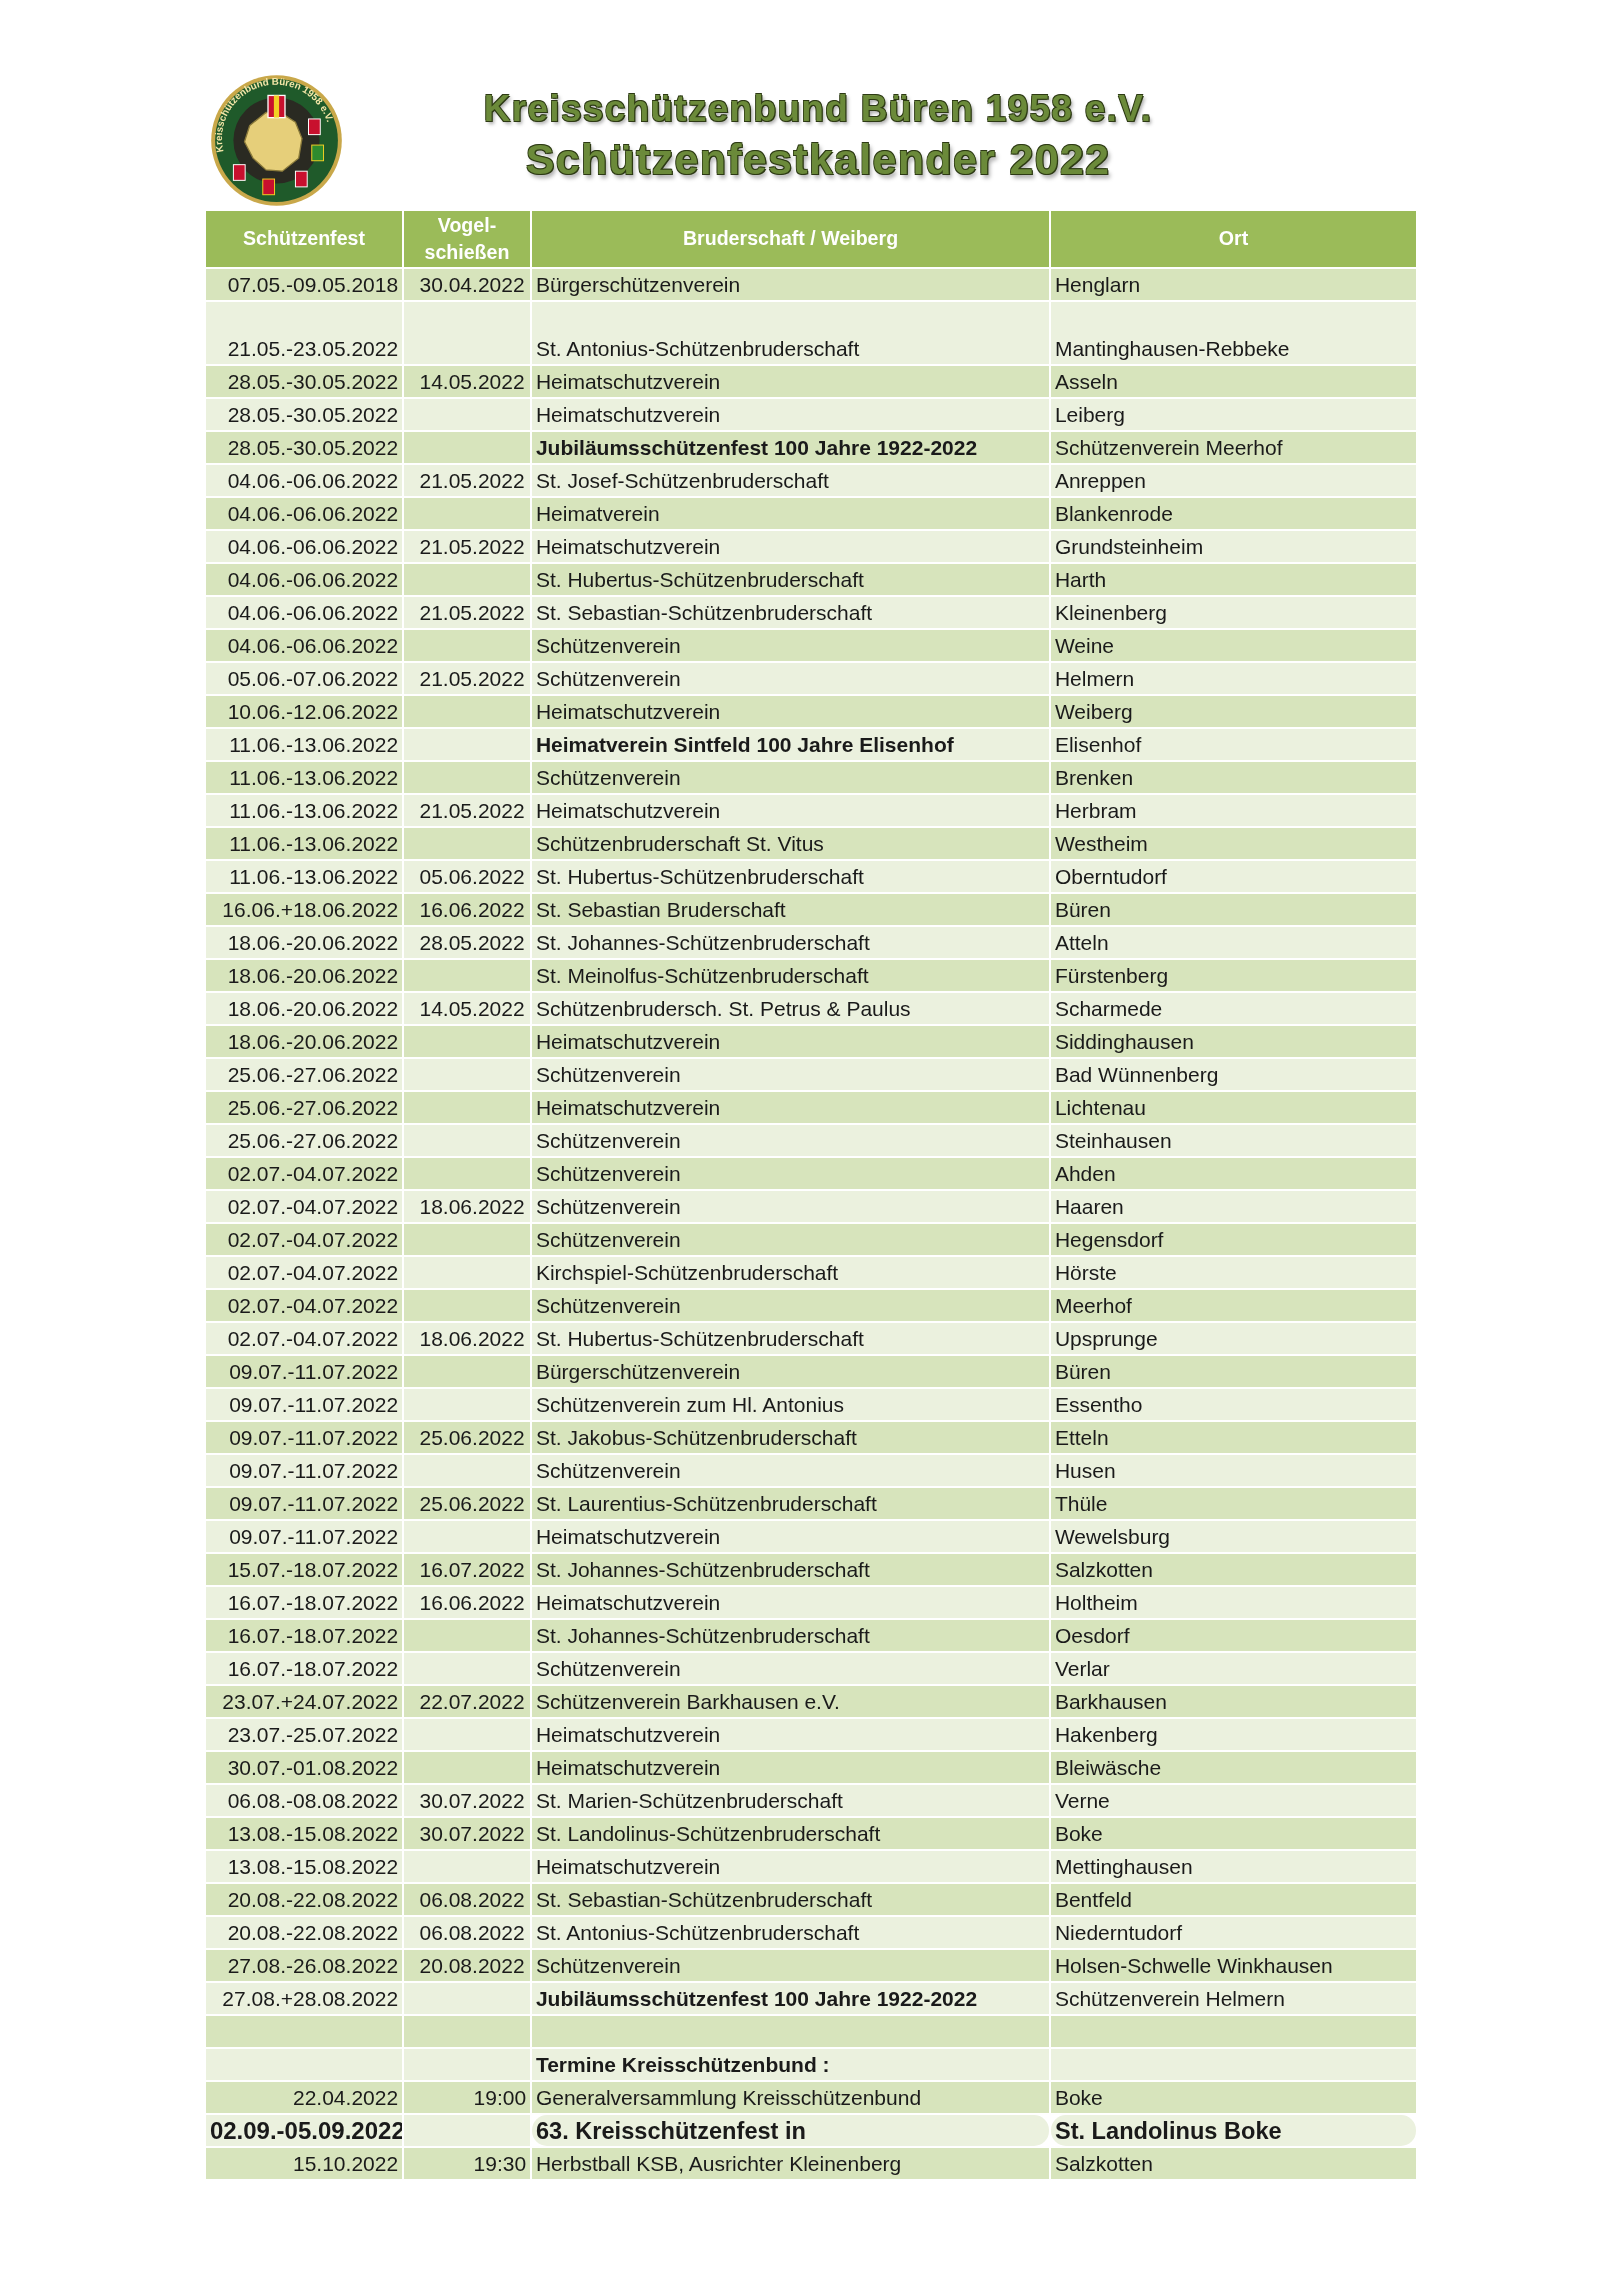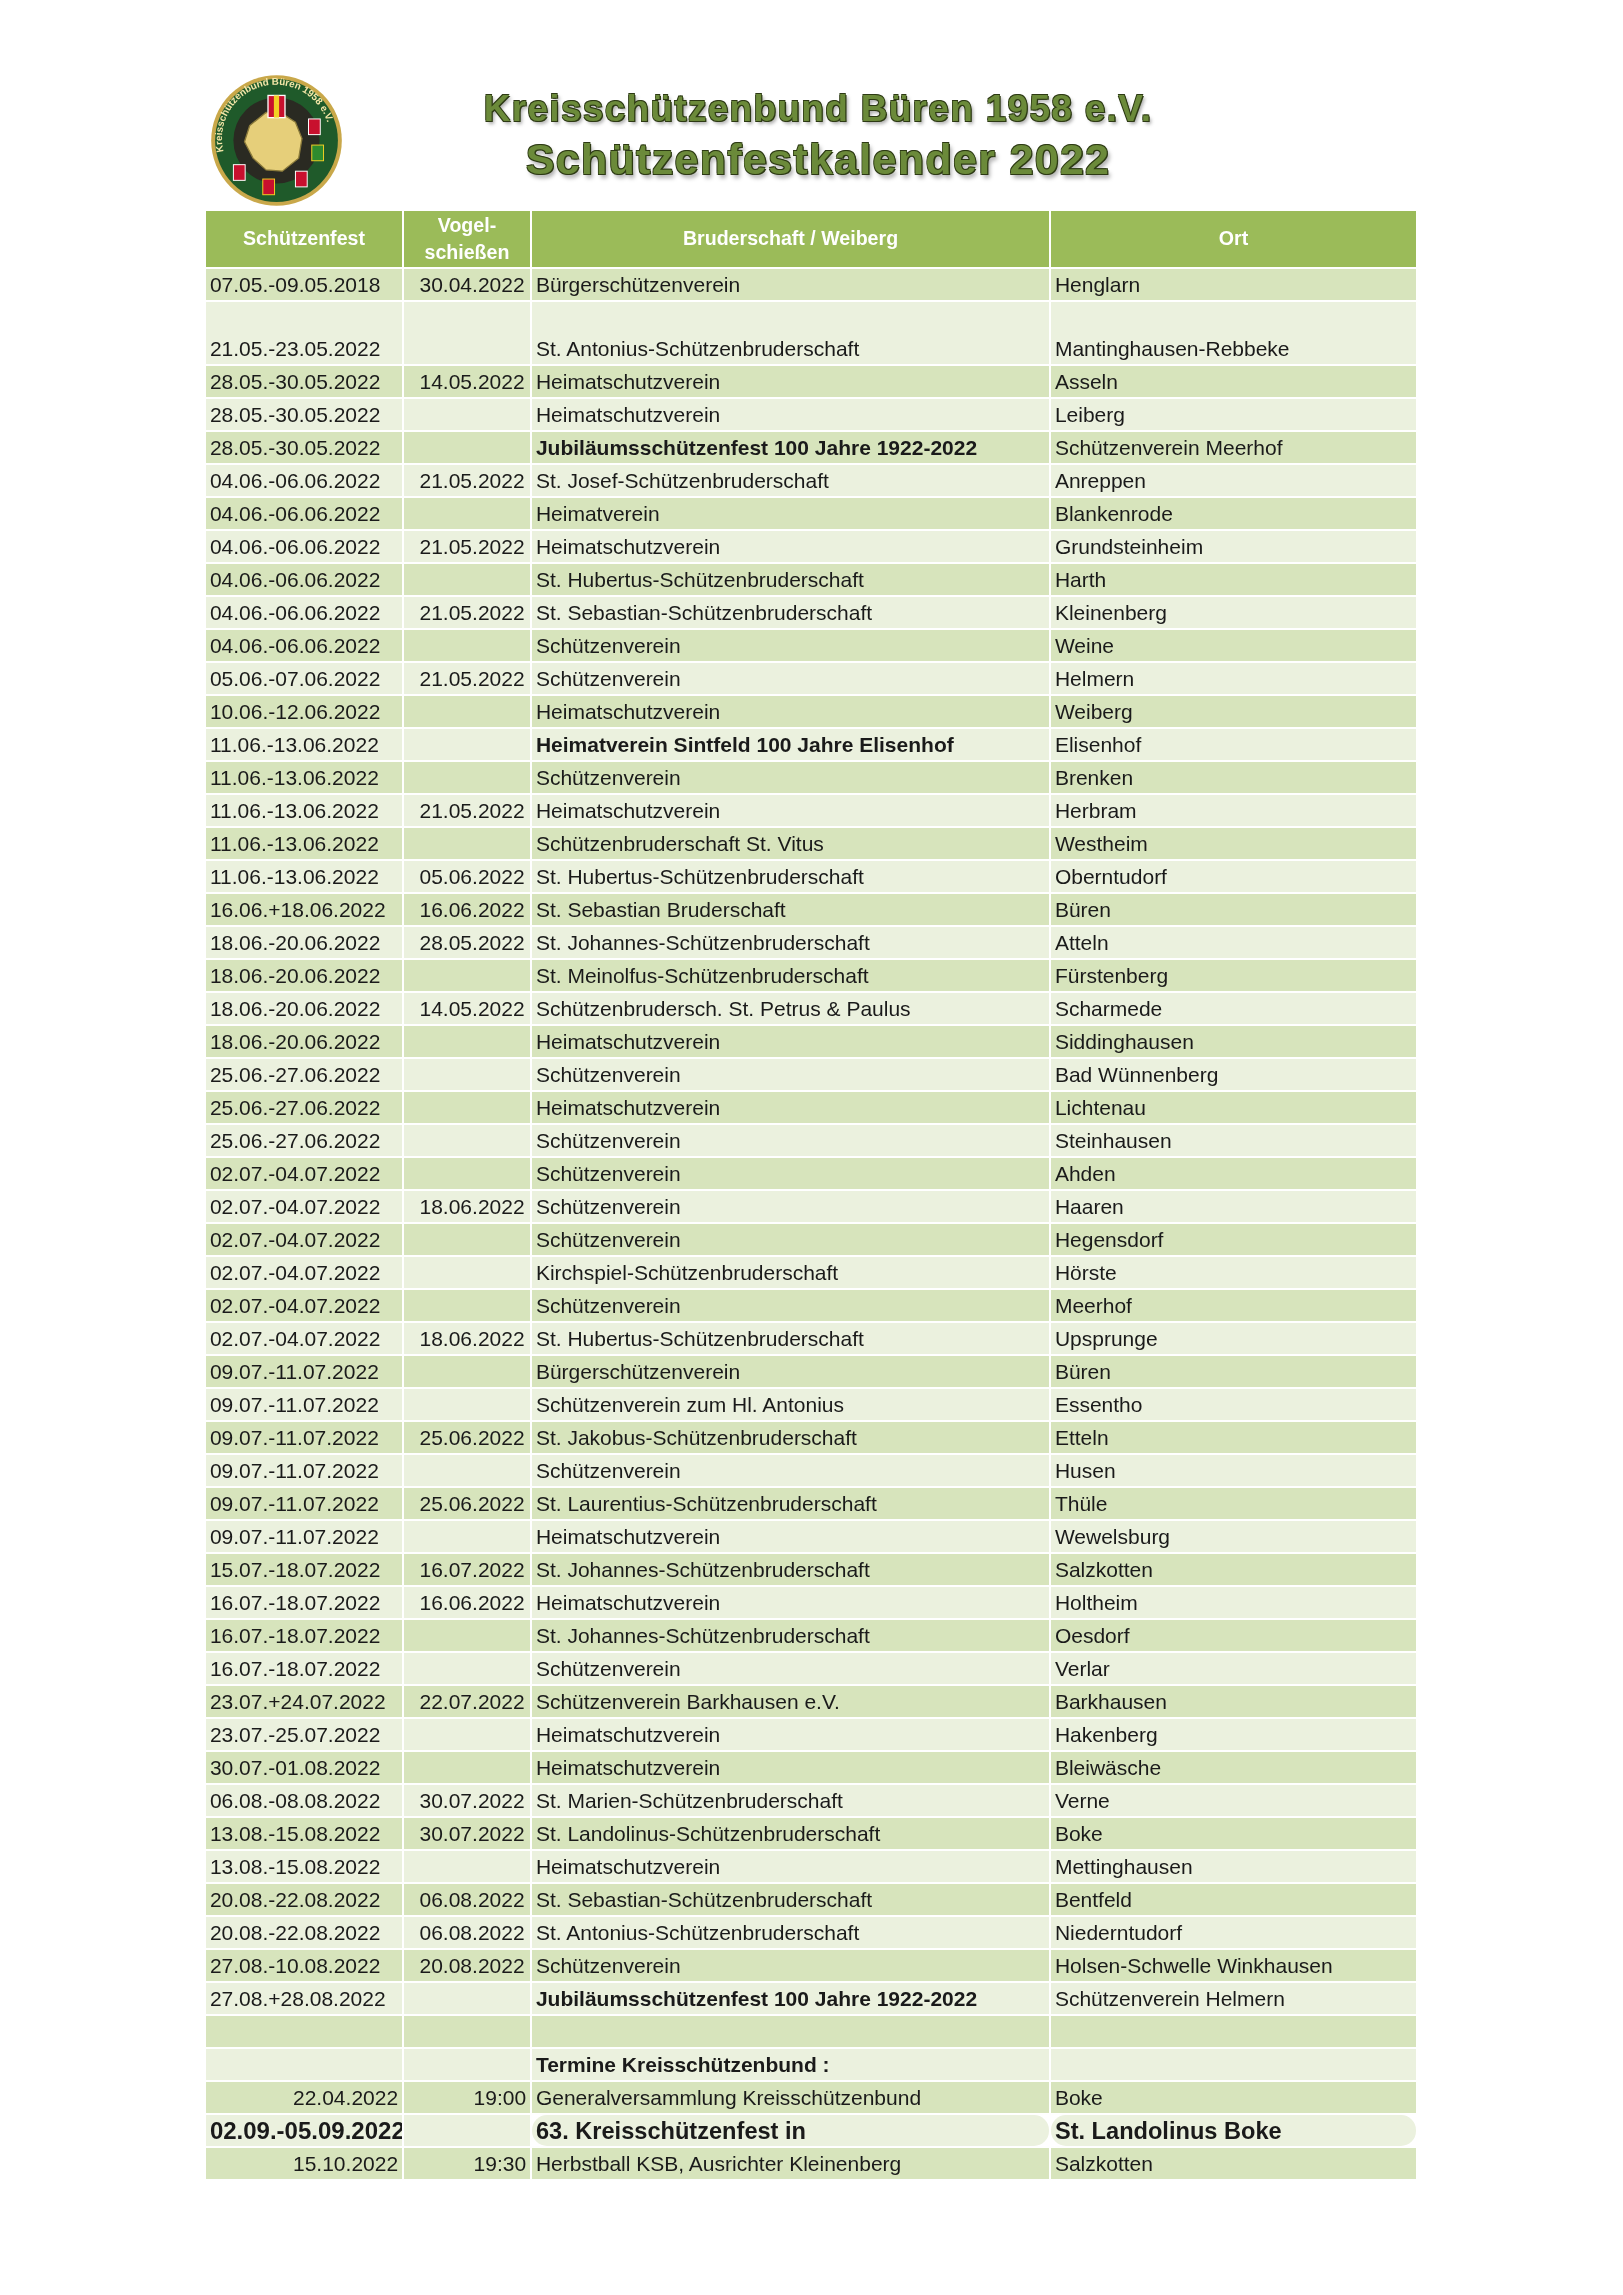--- a/index.html
+++ b/index.html
@@ -10,21 +10,21 @@
             text-shadow: 1.3px 1.3px 0 #2d3a14, -0.7px -0.7px 0 #2d3a14, 0.7px -0.7px 0 #2d3a14, -0.7px 0.7px 0 #2d3a14, 2.6px 3.3px 3.9px rgba(0,0,0,0.35); line-height: 47px; }
   .title2 { font-size: 43px; font-weight: bold; color: #6b8a3a; letter-spacing: 1.3px;
             text-shadow: 1.3px 1.3px 0 #2d3a14, -0.7px -0.7px 0 #2d3a14, 0.7px -0.7px 0 #2d3a14, -0.7px 0.7px 0 #2d3a14, 2.6px 3.9px 4.6px rgba(0,0,0,0.35); line-height: 54px; }
   table { position: absolute; left: 204px; top: 209px; width: 1214px; border-collapse: separate; border-spacing: 2.6px; table-layout: fixed; }
   col.c1 { width: 196px; } col.c2 { width: 126px; } col.c3 { width: 517px; } col.c4 { width: 365px; }
   th { background: #9bbb59; color: #ffffff; font-weight: bold; font-size: 19.6px; height: 56px; text-align: center; vertical-align: middle; padding: 0 2.6px; line-height: 27.5px; }
   td { font-size: 21px; color: #1a1a1a; height: 31px; padding: 0 3.9px; white-space: nowrap; overflow: hidden; vertical-align: bottom; line-height: 30px; }
   tr.odd td { background: #d7e4bc; }
   tr.even td { background: #ebf1de; }
   tr.tall td { height: 62px; }
-  td.d1 { text-align: left; }
+  td.d1 { text-align: right; }
   td.d2 { text-align: center; padding-left: 14px; }
   td.r { text-align: right; }
   td.b { font-weight: bold; }
   td.big { font-size: 23.6px; font-weight: bold; border-radius: 15px; }
   td.bd { font-weight: bold; font-size: 24px; }
 </style>
 </head>
 <body>
 
 <svg class="logo" viewBox="0 0 222 206">
@@ -358,21 +358,21 @@
         <td>St. Sebastian-Schützenbruderschaft</td>
         <td>Bentfeld</td>
       </tr>
       <tr class="even">
         <td class="d1">20.08.-22.08.2022</td>
         <td class="d2">06.08.2022</td>
         <td>St. Antonius-Schützenbruderschaft</td>
         <td>Niederntudorf</td>
       </tr>
       <tr class="odd">
-        <td class="d1">27.08.-10.08.2022</td>
+        <td class="d1">27.08.-26.08.2022</td>
         <td class="d2">20.08.2022</td>
         <td>Schützenverein</td>
         <td>Holsen-Schwelle Winkhausen</td>
       </tr>
       <tr class="even">
         <td class="d1">27.08.+28.08.2022</td>
         <td class="d2"></td>
         <td class="b">Jubiläumsschützenfest 100 Jahre 1922-2022</td>
         <td>Schützenverein Helmern</td>
       </tr>

